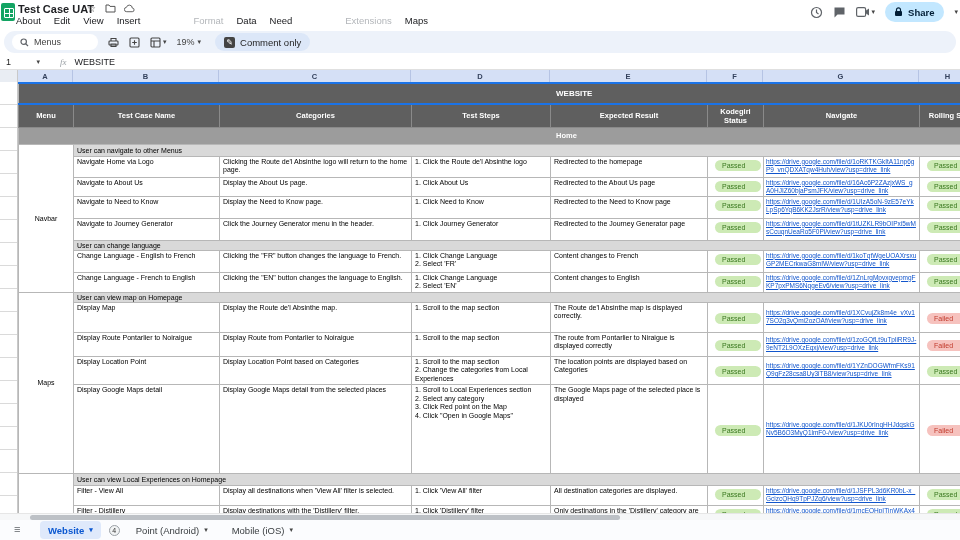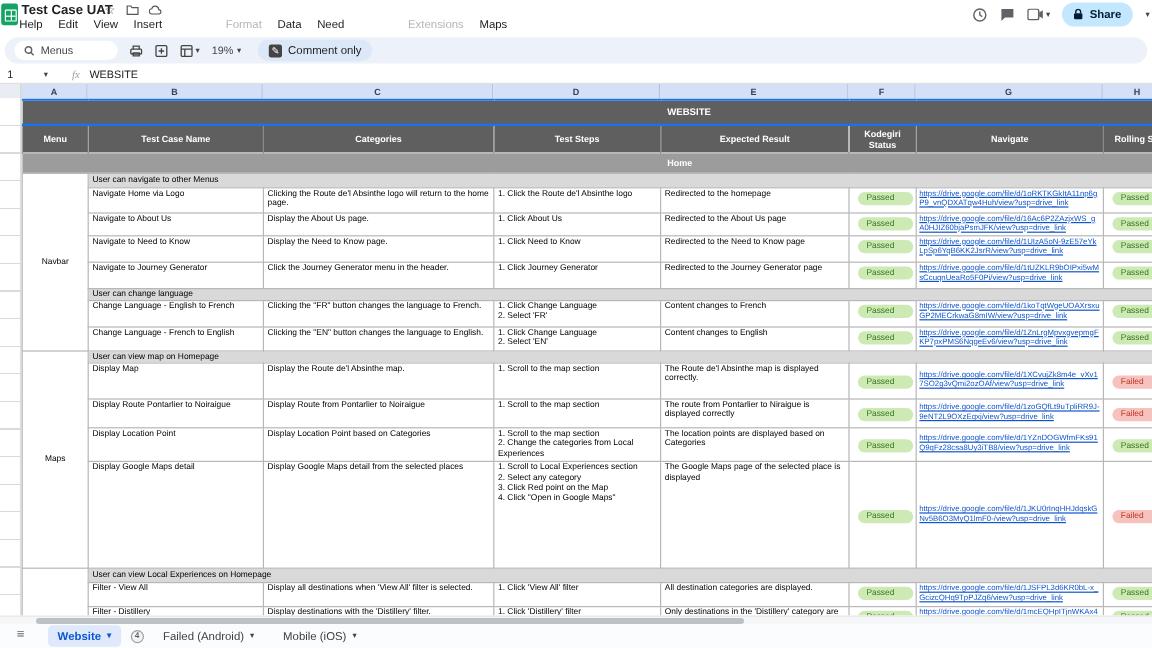--- a/index.html
+++ b/index.html
@@ -106,21 +106,21 @@
           <path d="M1 1h3l1 1.4h5V8H1z" fill="none" stroke="#555" stroke-width="1"></path>
         </svg>
     </span>
     <span class="ticon">
       <svg width="12" height="9" viewBox="0 0 12 9">
           <path d="M3 8a2.4 2.4 0 0 1-.3-4.8A3.2 3.2 0 0 1 9 4a2 2 0 0 1 0 4z" fill="none" stroke="#555" stroke-width="1"></path>
         </svg>
     </span>
   </div>
   <div class="menubar">
-    <span>Help</span>
+    <span>About</span>
     <span>Edit</span>
     <span>View</span>
     <span>Insert</span>
     <span class="disabled">Format</span>
     <span>Data</span>
     <span>Need</span>
     <span class="disabled">Extensions</span>
     <span>Maps</span>
   </div>
   <div class="top-actions">
@@ -453,20 +453,20 @@
   <div class="hthumb"></div>
 </div>
 <div class="tabbar">
   <span class="allsheets">≡</span>
   <span class="tab active">
     <span>Website</span>
     <span class="caret">▾</span>
   </span>
   <span class="badge">4</span>
   <span class="tab">
-    <span>Failed (Android)</span>
+    <span>Point (Android)</span>
     <span class="caret">▾</span>
   </span>
   <span class="tab">
     <span>Mobile (iOS)</span>
     <span class="caret">▾</span>
   </span>
 </div>
 
 </body></html>

